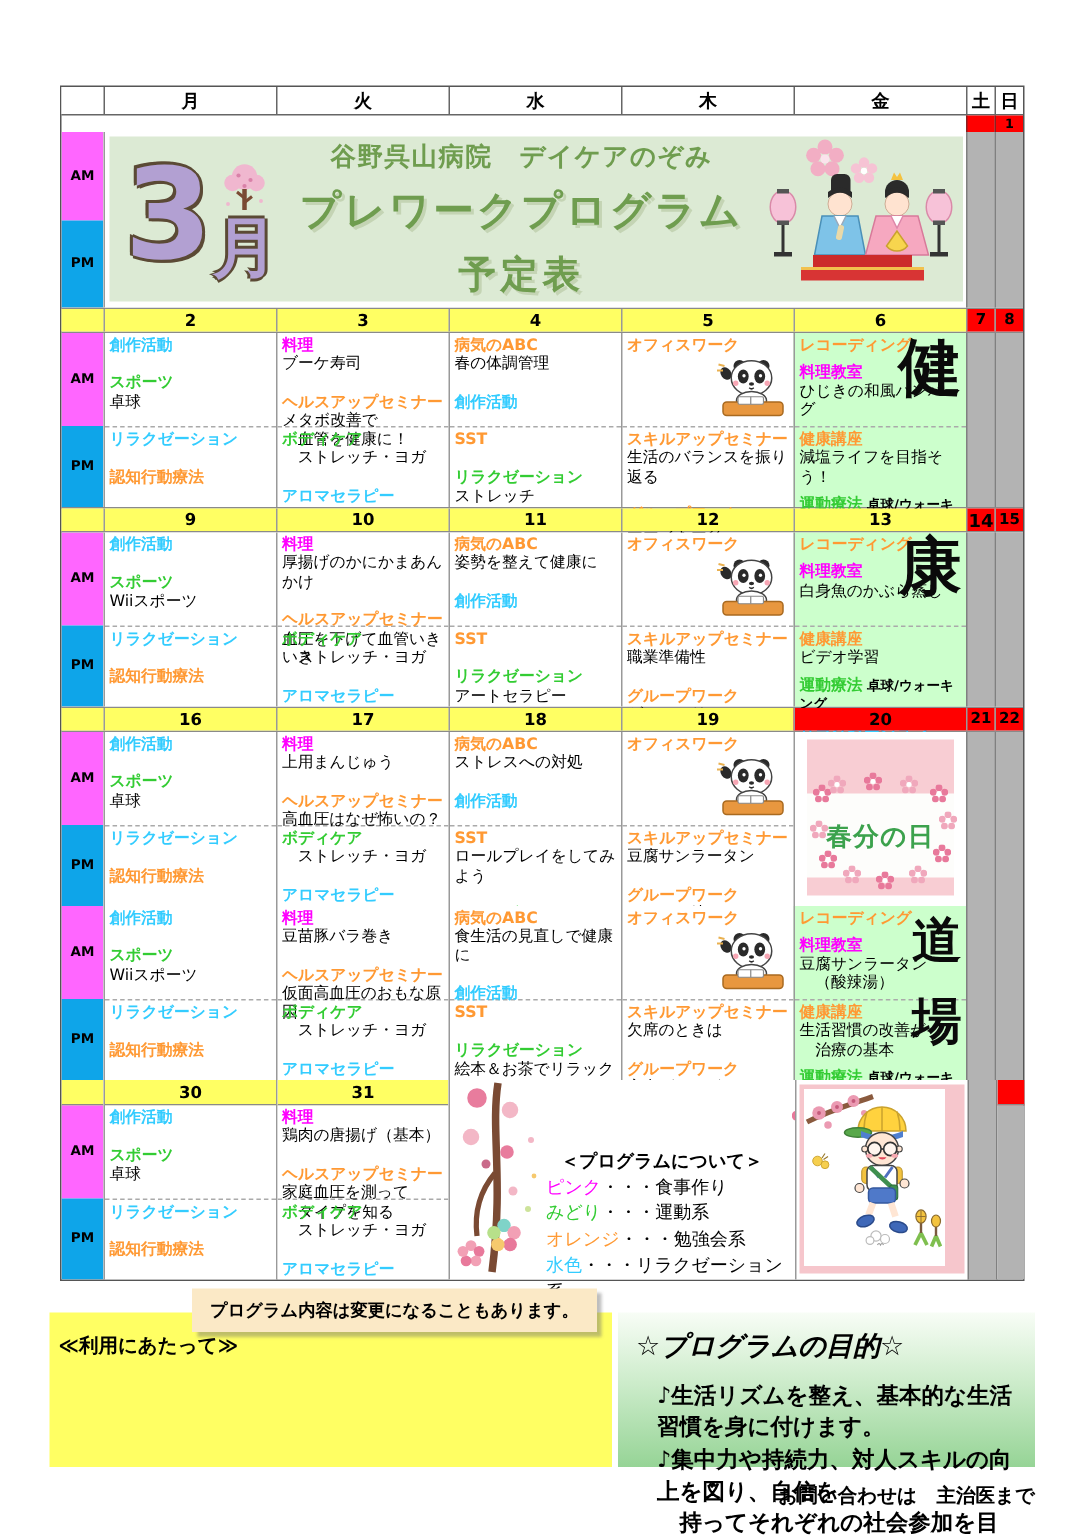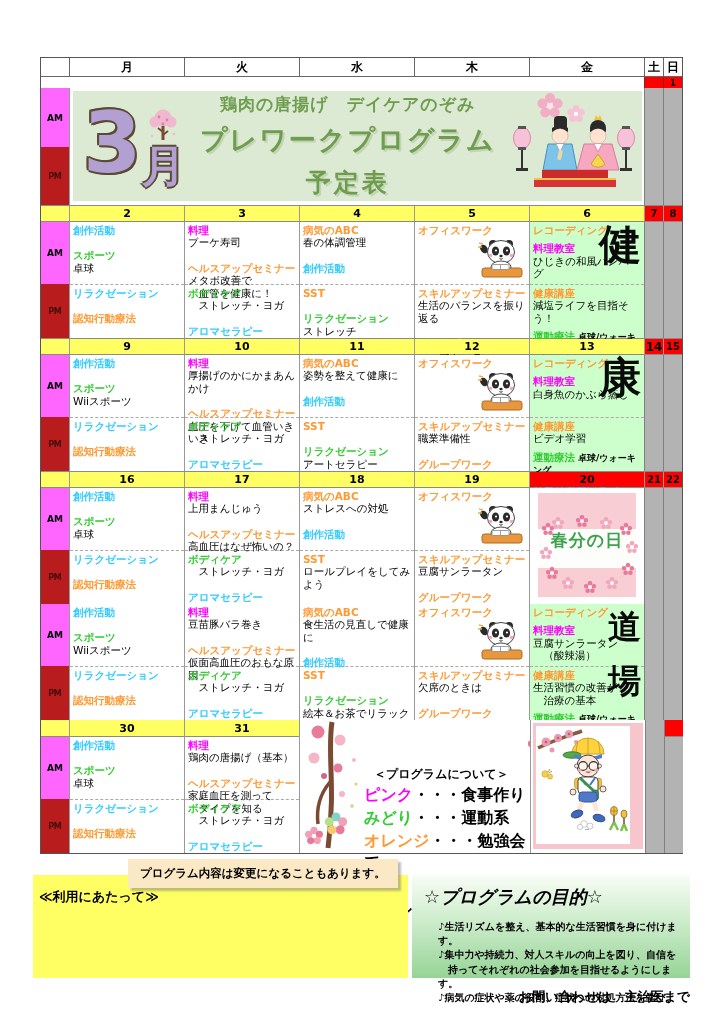--- a/index.html
+++ b/index.html
@@ -33,21 +33,21 @@
   .mtsuki{font-size:44px;font-weight:bold;color:#b2a0d2;line-height:1;
       text-shadow:-2px 0 #5b4a35,2px 0 #5b4a35,0 -2px #5b4a35,0 2px #5b4a35}
   .banner-titles{flex:1;text-align:center;color:#6f9d4f}
   .bt1{font-size:17px;font-weight:bold;letter-spacing:1px}
   .bt2{font-size:27px;font-weight:bold;letter-spacing:2px;margin-top:6px;text-shadow:2px 2px 0 #c4d4b4}
   .bt3{font-size:25px;font-weight:bold;letter-spacing:3px;margin-top:8px;text-shadow:2px 2px 0 #c4d4b4}
   .dolls{width:128px;flex:0 0 auto}
 
   .ampm{display:flex;flex-direction:column}
   .amb{background:#ff66ff;display:flex;align-items:center;justify-content:center;font-size:9px;font-weight:bold}
-  .pmb{background:#b91c1c;flex:1;display:flex;align-items:center;justify-content:center;font-size:9px;font-weight:normal}
+  .pmb{background:#0ea5e9;flex:1;display:flex;align-items:center;justify-content:center;font-size:9px;font-weight:bold}
 
   .drow{height:17px;border-top:1px solid #8a8a8a;border-bottom:1px solid #8a8a8a;box-sizing:border-box}
   .dcell{display:flex;align-items:center;justify-content:center;font-weight:bold;font-size:11px;background:#ffff63}
   .dcell.red{background:#ff0000}
 
   .brow{height:116px}
   .day{background:#fff;overflow:visible}
   .day.fri{background:#ccffcc}
   .am{height:62px;padding:2px 3px;box-sizing:border-box}
   .pm{height:54px;border-top:1px dashed #aaa;padding:2px 3px;box-sizing:border-box}
@@ -57,47 +57,47 @@
   .it+.it{margin-top:13px}
   .fri .it+.it{margin-top:6px}
   .it.tight{margin-top:1px}
   .panda{position:absolute;right:2px;top:15px;z-index:2}
   .calli{position:absolute;font-family:"DejaVu Serif","Liberation Serif",serif;font-weight:bold;color:#0a0a0a;line-height:1;z-index:1}
   .calli.one{font-size:42px;top:2px;right:3px}
   .calli.two{font-size:33px;right:3px}
 
   
   .eq-outer{position:absolute;left:8px;top:5px;right:8px;bottom:7px;background:#f8cdd3}
-  .eq-band{position:absolute;left:0;right:0;top:36px;height:39px;background:#fdfdfb;display:flex;justify-content:center}
+  .eq-band{position:absolute;left:0;right:0;top:36px;height:56px;background:#fdfdfb;display:flex;align-items:center;justify-content:center}
   .eq-text{color:#3ca24d;font-size:17px;font-weight:bold;letter-spacing:1px}
   .flw{position:absolute}
 
   
   .legend-cell{background:#fff}
   .plum-left{position:absolute;left:2px;top:0;bottom:0}
   .legend-text{margin:46px 0 0 64px}
   .legend-title{font-size:12px;font-weight:bold;margin-left:10px}
-  .legend-line{font-size:16px;font-weight:bold;line-height:1.45}
+  .legend-line{font-size:12px;font-weight:normal;line-height:1.45}
   .corner-bloom{position:absolute;right:2px;top:2px}
 
   
   .boy-outer{position:absolute;left:2px;top:3px;right:2px;bottom:4px;background:#f6c6cc}
   .boy-inner{position:absolute;left:3px;top:3px;bottom:5px;right:13px;background:#fff;overflow:hidden}
 
   .col{display:flex;flex-direction:column}
   .mini{height:17px;border-bottom:1px solid #8a8a8a;box-sizing:border-box;display:flex;align-items:center;justify-content:center;font-weight:bold;font-size:11px}
 
   
   .notes-box{position:absolute;left:33px;top:875px;width:375px;height:103px;background:#ffff63;box-sizing:border-box;padding:13px 6px 0 6px}
   .notes-title{font-size:13px;font-weight:bold;margin-bottom:10px}
   .notes-line{font-size:11.5px;font-weight:bold;line-height:1.32}
   .change-note{position:absolute;left:128px;top:859px;background:#fbe9c6;padding:7px 12px;font-weight:bold;font-size:11.5px;white-space:nowrap;box-shadow:3px 3px 2px rgba(110,110,110,.45);z-index:3}
   .purpose-box{position:absolute;left:412px;top:875px;width:278px;height:103px;background:linear-gradient(180deg,#f8fdf6 0%,#cdeccb 45%,#96d496 100%);box-sizing:border-box;padding:10px 10px 0 12px}
   .purpose-title{font-size:18px;font-weight:bold;font-style:italic}
-  .purpose-line{font-size:10px;font-weight:bold;line-height:1.42}
+  .purpose-line{font-size:15px;font-weight:bold;line-height:1.42}
   .purpose-list{margin-top:11px;margin-left:14px}
   .contact{position:absolute;right:34px;top:988px;font-size:13px;font-weight:bold}
 </style>
 </head>
 <body>
 
 <div class="page">
   <div class="cal" id="calendar">
       <div class="row hrow">
         <div class="c" style="width:28px"></div>
@@ -133,21 +133,21 @@
                   <circle cx="14" cy="16" r="1.4" fill="#d981a8"></circle>
 <path d="M14,18 v14" stroke="#7a4a33" stroke-width="3"></path>
                   <path d="M14,24 l-5,-4 M14,27 l5,-4" stroke="#7a4a33" stroke-width="2"></path>
 <circle cx="25" cy="26" r="1.3" fill="#f0b7cf"></circle>
                   <circle cx="3" cy="28" r="1.3" fill="#f0b7cf"></circle>
                 </svg>
                 <span class="mtsuki">月</span>
               </span>
             </div>
 <div class="banner-titles">
-              <div class="bt1">鶏肉の唐揚げ　デイケアのぞみ</div>
+              <div class="bt1">谷野呉山病院　デイケアのぞみ</div>
               <div class="bt2">プレワークプログラム</div>
               <div class="bt3">予定表</div>
             </div>
 <div class="dolls"><svg width="128" height="104" viewBox="0 0 128 104">
 <g>
 <g transform="translate(40,14)">
                     <circle cx="0" cy="-8" r="5" fill="#f2aec4"></circle>
                     <circle cx="7.6" cy="-2.5" r="5" fill="#f2aec4"></circle>
                     <circle cx="4.7" cy="6.5" r="5" fill="#f2aec4"></circle>
                     <circle cx="-4.7" cy="6.5" r="5" fill="#f2aec4"></circle>

